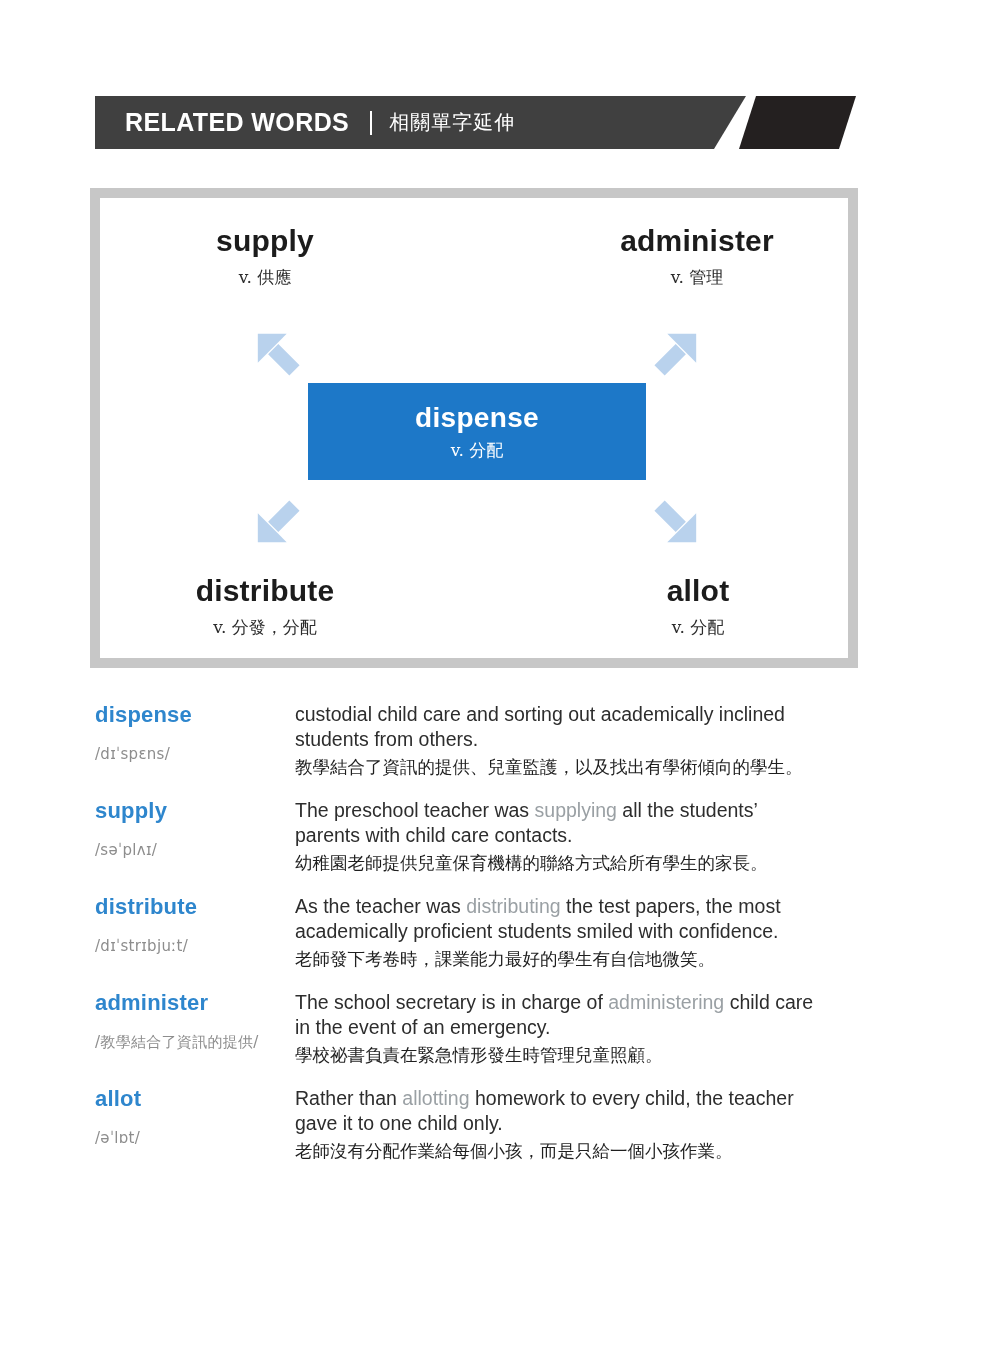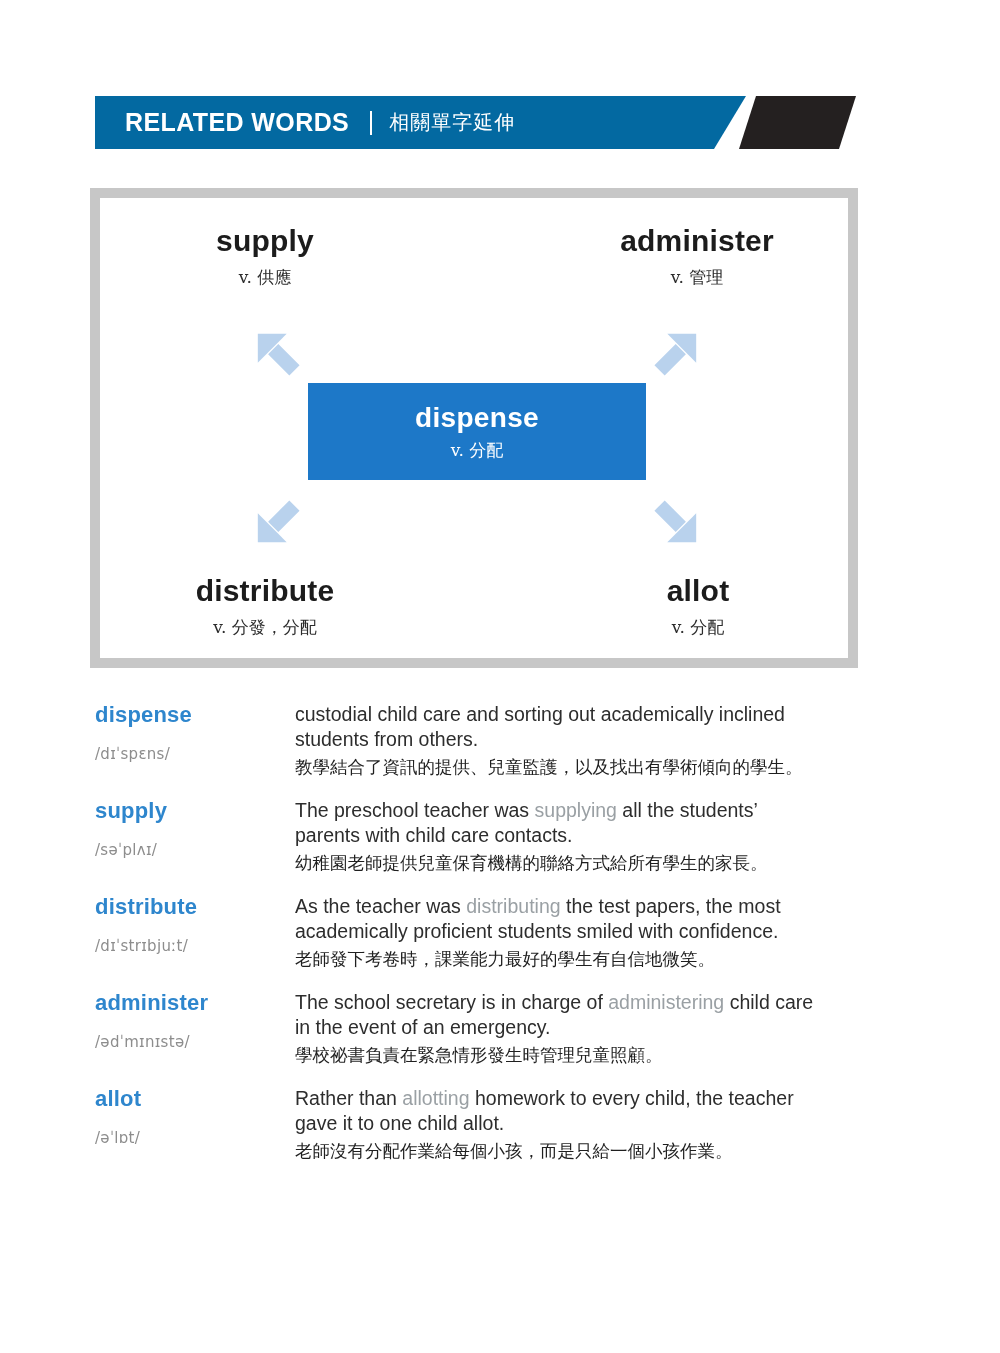--- a/index.html
+++ b/index.html
@@ -7,21 +7,21 @@
   body {
     width:1000px; height:1353px;
     font-family:"Liberation Sans", sans-serif;
     position:relative;
   }
   .page { position:relative; width:1000px; height:1353px; background:#fff; overflow:hidden; }
 
   
   .banner {
     position:absolute; left:95px; top:96px; width:651px; height:53px;
-    background:#0369a1;
+    background:#404040;
     clip-path:polygon(0 0, 100% 0, calc(100% - 32px) 100%, 0 100%);
     display:flex; align-items:center;
   }
   .banner-title {
     color:#fff; font-weight:bold; font-size:25px; letter-spacing:0.4px;
     margin-left:30px; white-space:nowrap;
   }
   .banner-divider { width:2px; height:24px; background:#ffffff; margin:0 17px 0 21px; }
   .banner-sub { color:#fff; font-size:20px; letter-spacing:1px; white-space:nowrap; }
   .banner-black {
@@ -178,35 +178,35 @@
       <div class="entry-right">
         <div class="ex-line"><span>As the teacher was </span><span class="hl">distributing</span><span> the test papers, the most</span></div>
         <div class="ex-line"><span>academically proficient students smiled with confidence.</span></div>
         <div class="entry-cn">老師發下考卷時，課業能力最好的學生有自信地微笑。</div>
       </div>
     </div>
 
     <div class="entry">
       <div class="entry-left">
         <div class="entry-term">administer</div>
-        <div class="entry-phon">/ədˈmɪnɪstə/</div>
+        <div class="entry-phon">/教學結合了資訊的提供/</div>
       </div>
       <div class="entry-right">
         <div class="ex-line"><span>The school secretary is in charge of </span><span class="hl">administering</span><span> child care</span></div>
         <div class="ex-line"><span>in the event of an emergency.</span></div>
         <div class="entry-cn">學校祕書負責在緊急情形發生時管理兒童照顧。</div>
       </div>
     </div>
 
     <div class="entry">
       <div class="entry-left">
         <div class="entry-term">allot</div>
         <div class="entry-phon">/əˈlɒt/</div>
       </div>
       <div class="entry-right">
         <div class="ex-line"><span>Rather than </span><span class="hl">allotting</span><span> homework to every child, the teacher</span></div>
-        <div class="ex-line"><span>gave it to one child allot.</span></div>
+        <div class="ex-line"><span>gave it to one child only.</span></div>
         <div class="entry-cn">老師沒有分配作業給每個小孩，而是只給一個小孩作業。</div>
       </div>
     </div>
 
   </div>
 </div>
 
 </body></html>

